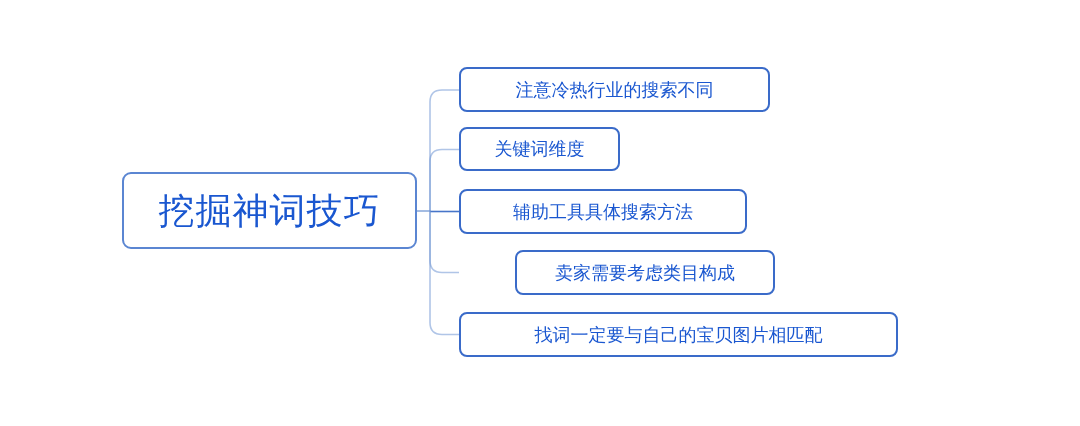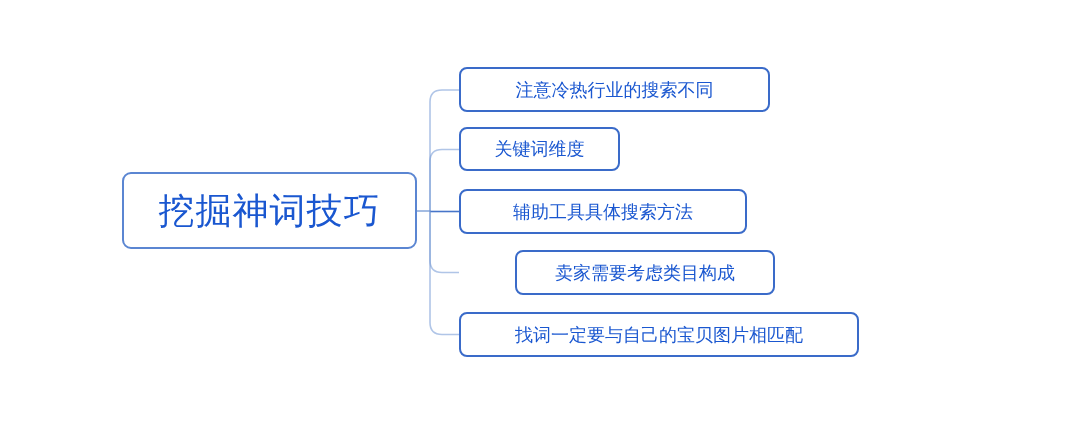--- a/index.html
+++ b/index.html
@@ -61,17 +61,17 @@
   </div>
 
   <div class="node child" style="left:459px;top:189px;width:288px;height:45px;">
     <span class="node-text">辅助工具具体搜索方法</span>
   </div>
 
   <div class="node child" style="left:479px;top:250px;width:260px;height:45px;margin-left:36px;">
     <span class="node-text">卖家需要考虑类目构成</span>
   </div>
 
-  <div class="node child" style="left:459px;top:312px;width:400px;height:45px;">
+  <div class="node child" style="left:459px;top:312px;width:439px;height:45px;">
     <span class="node-text">找词一定要与自己的宝贝图片相匹配</span>
   </div>
 
 </div>
 
 </body></html>

